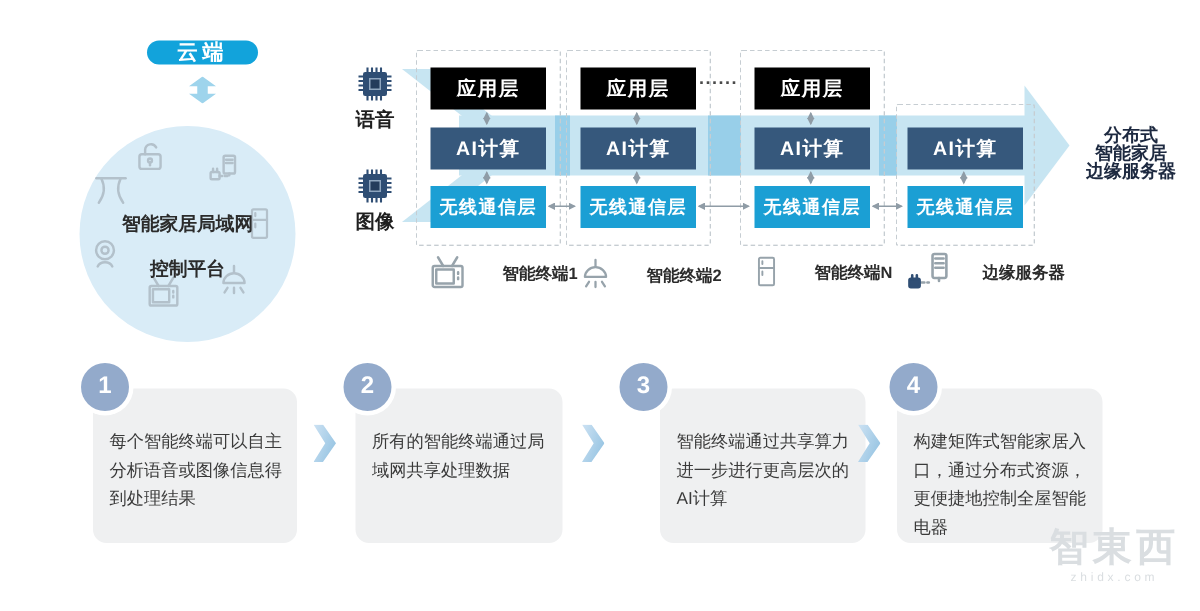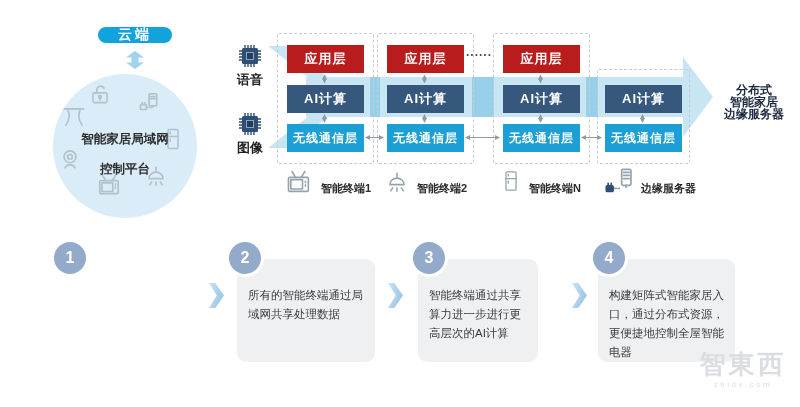--- a/index.html
+++ b/index.html
@@ -4,46 +4,46 @@
 <style>
   html,body{margin:0;padding:0;background:#fff;}
   #stage{position:relative;width:800px;height:407px;background:#fff;overflow:hidden;
          font-family:"Liberation Sans","DejaVu Sans",sans-serif;}
   .abs{position:absolute;}
 
   
   .cloud-pill{left:98px;top:27px;width:74px;height:16px;background:#12A3DB;border-radius:12px;
     color:#fff;font-weight:bold;font-size:14px;letter-spacing:3px;display:flex;align-items:center;justify-content:center;}
   .updown{left:124px;top:51px;}
-  .lan-circle{left:53px;top:74px;width:144px;height:144px;border-radius:50%;background:#D9ECF7;}
+  .lan-circle{left:53px;top:84px;width:144px;height:144px;border-radius:50%;background:#D9ECF7;}
   .lan-title{left:0;top:57px;width:144px;text-align:center;font-size:12.5px;font-weight:bold;color:#2b2b2b;}
   .lan-sub{left:0;top:87px;width:144px;text-align:center;font-size:12.5px;font-weight:bold;color:#2b2b2b;}
   .cicon{position:absolute;}
   .cicon svg{stroke:#B3C1CB;fill:none;stroke-width:1.5;stroke-linecap:round;stroke-linejoin:round;}
 
   
   .flow-svg{left:230px;top:30px;}
   .col{position:absolute;border:1px dashed #C6CDD2;border-radius:2px;background:transparent;}
   .col1{left:277px;top:33px;width:95px;height:129px;}
   .col2{left:377px;top:33px;width:95px;height:129px;}
   .col3{left:493px;top:33px;width:95px;height:129px;}
   .col4{left:597px;top:69px;width:91px;height:93px;}
   .layer{position:absolute;left:9px;width:77px;height:28px;display:flex;align-items:center;justify-content:center;
          color:#fff;font-weight:bold;font-size:13px;letter-spacing:1px;}
   .col4 .layer{left:7px;}
-  .layer.app{top:11px;background:#b91c1c;}
+  .layer.app{top:11px;background:#000000;}
   .layer.ai{top:51px;background:#36587C;}
   .layer.wl{top:90px;background:#1B9FD4;font-size:12px;}
   .col4 .layer.ai{top:15px;}
   .col4 .layer.wl{top:54px;}
   .dots{left:466px;top:45px;width:28px;color:#4a4a4a;font-weight:bold;font-size:12px;letter-spacing:1px;}
   .input-label{width:34px;text-align:center;font-size:13px;font-weight:bold;color:#1f1f1f;}
   .platform{left:714px;top:84px;width:80px;text-align:center;font-size:12px;line-height:12px;
             font-weight:bold;color:#1D2940;}
-  .device{position:absolute;display:flex;align-items:flex-end;gap:7px;}
+  .device{position:absolute;display:flex;align-items:center;gap:21px;}
   .device svg{stroke:#97A3AB;fill:none;stroke-width:1.4;stroke-linecap:round;stroke-linejoin:round;}
   .device-label{font-size:11px;font-weight:bold;color:#2b2b2b;white-space:nowrap;}
 
   
   .step-box{position:absolute;top:259px;height:103px;background:#EFF0F1;border-radius:9px;
     box-sizing:border-box;padding:27px 10px 0 11px;font-size:11.5px;line-height:19px;color:#3a3a3a;}
   .step-circle{position:absolute;top:242px;width:32px;height:32px;border-radius:50%;background:#93AACB;
     box-shadow:0 0 0 3px #fff;color:#fff;font-weight:bold;font-size:16px;
     display:flex;align-items:center;justify-content:center;}
   .chev{position:absolute;top:283px;width:15px;height:25px;
@@ -228,34 +228,37 @@
       <path d="M17.5,5 h4.5 M17.5,7.5 h4.5 M17.5,10 h4.5"></path>
       <path d="M10,18 H14 M19.5,15.5 V18" stroke-dasharray="1.6 1.6"></path>
       <g stroke="#2F4E74" fill="#2F4E74">
         <rect x="3.5" y="16" width="5.5" height="4.5" rx="0.8"></rect>
         <path d="M5,16 v-2 M7.5,16 v-2" fill="none"></path>
       </g>
     </svg>
     <span class="device-label">边缘服务器</span>
   </div>
 
+  <div class="step-box" style="left:62px;width:136px">
+    <span>每个智能终端可以自主分析语音或图像信息得到处理结果</span>
+  </div>
   <div class="step-circle" style="left:54px">
     <span>1</span>
   </div>
   <div class="chev" style="left:209px"></div>
 
   <div class="step-box" style="left:237px;width:138px">
     <span>所有的智能终端通过局域网共享处理数据</span>
   </div>
   <div class="step-circle" style="left:229px">
     <span>2</span>
   </div>
   <div class="chev" style="left:388px"></div>
 
-  <div class="step-box" style="left:418px;width:120px">
+  <div class="step-box" style="left:440px;width:137px">
     <span>智能终端通过共享算力进一步进行更高层次的AI计算</span>
   </div>
   <div class="step-circle" style="left:413px">
     <span>3</span>
   </div>
   <div class="chev" style="left:572px"></div>
 
   <div class="step-box" style="left:598px;width:137px">
     <span>构建矩阵式智能家居入口，通过分布式资源，更便捷地控制全屋智能电器</span>
   </div>

